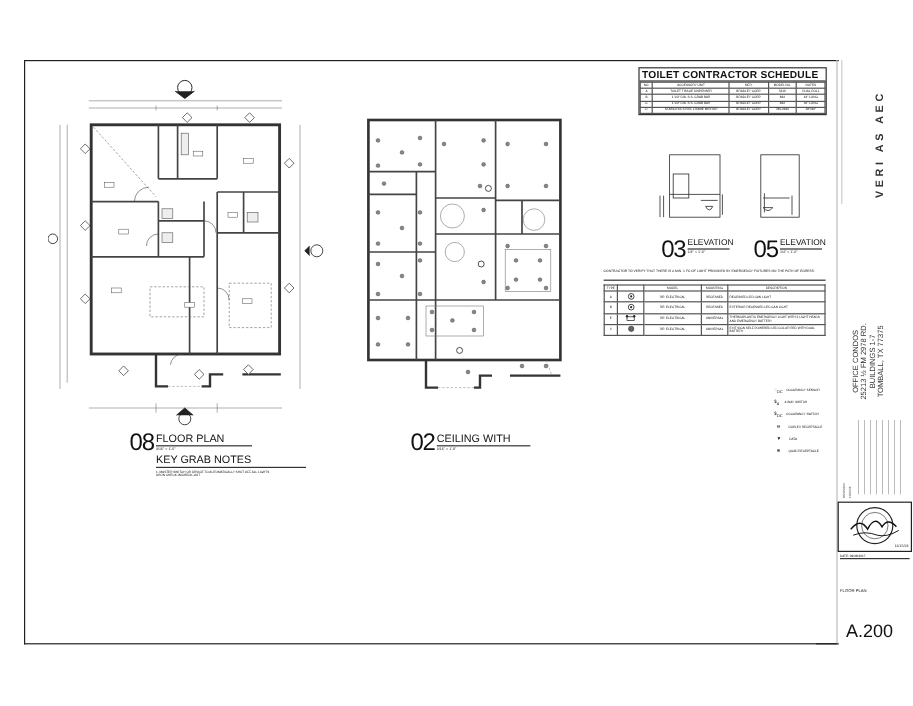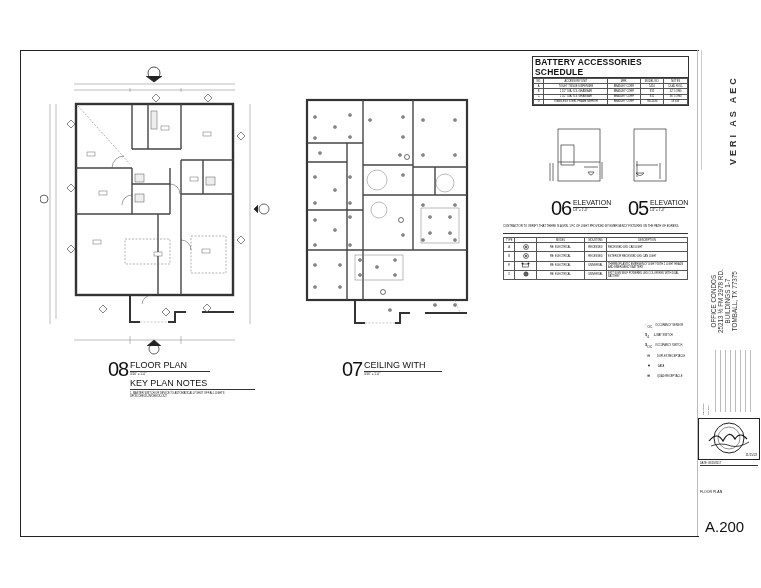--- a/index.html
+++ b/index.html
@@ -129,21 +129,21 @@
   </svg>
 </div>
 
 <div class="abs" style="left:108px;top:360px;width:150px;">
   <span class="lbl-num abs" style="left:0;top:-2px;">08</span>
   <span class="lbl-title abs" style="left:22px;top:0;">FLOOR PLAN</span>
   <div class="abs" style="left:22px;top:11px;width:80px;border-top:0.6px solid #333;"></div>
   <span class="lbl-scale abs" style="left:22px;top:12px;">3/16" = 1'-0"</span>
 </div>
 <div class="abs" style="left:130px;top:378px;width:130px;">
-  <div style="font-size:9px;">KEY PLAN NOTES</div>
+  <div style="font-size:9px;">KEY GRAB NOTES</div>
   <div style="border-top:0.6px solid #333;width:125px;margin-top:1px;"></div>
   <div style="font-size:2.6px;line-height:3.2px;margin-top:2px;width:100px;">1. MASTER SWITCH OR DEVICE TO AUTOMATICALLY SHUT OFF ALL LIGHTS UPON CHECK-IN/CHECK-OUT</div>
 </div>
 
 <div class="abs drawing" style="left:295px;top:95px;width:180px;height:235px;">
   <svg width="180" height="235" viewBox="0 0 180 235">
     <g stroke="#333" stroke-width="2.2" fill="none">
       <rect x="12" y="5" width="160" height="200"></rect>
     </g>
     <g stroke="#444" stroke-width="1.4" fill="none">
@@ -230,28 +230,28 @@
       <line x1="130" y1="218" x2="172" y2="218"></line>
     </g>
     <g stroke="#777" stroke-width="0.4" fill="none" stroke-dasharray="2,1.5">
       <line x1="70" y1="228" x2="100" y2="228"></line>
       <line x1="160" y1="205" x2="165" y2="218"></line>
     </g>
   </svg>
 </div>
 
 <div class="abs" style="left:342px;top:360px;width:100px;">
-  <span class="lbl-num abs" style="left:0;top:-2px;">07</span>
+  <span class="lbl-num abs" style="left:0;top:-2px;">02</span>
   <span class="lbl-title abs" style="left:22px;top:0;">CEILING WITH</span>
   <div class="abs" style="left:22px;top:11px;width:78px;border-top:0.6px solid #333;"></div>
   <span class="lbl-scale abs" style="left:22px;top:12px;">3/16" = 1'-0"</span>
 </div>
 
 <div class="abs" style="left:532px;top:56px;width:155px;border:0.8px solid #333;">
-  <div class="sched-title" style="padding:0 2px;border-bottom:0.6px solid #333;">BATTERY ACCESSORIES SCHEDULE</div>
+  <div class="sched-title" style="padding:0 2px;border-bottom:0.6px solid #333;">TOILET CONTRACTOR SCHEDULE</div>
   <table class="sched" style="position:static;width:100%;">
     <tbody>
         <tr>
       <th>NO.</th>
       <th>ACCESSORY UNIT</th>
       <th>MFR.</th>
       <th>MODEL NO.</th>
       <th>NOTES</th>
     </tr>
     <tr>
@@ -306,21 +306,21 @@
       <rect x="4" y="2" width="32" height="52"></rect>
       <line x1="6" y1="38" x2="28" y2="38"></line>
       <path d="M6 46 q4 5 8 0 z"></path>
       <line x1="7" y1="34" x2="7" y2="50"></line>
       <line x1="30" y1="36" x2="30" y2="52"></line>
     </g>
   </svg>
 </div>
 
 <div class="abs" style="left:551px;top:199px;width:60px;">
-  <span class="lbl-num abs" style="left:0;top:-2px;">06</span>
+  <span class="lbl-num abs" style="left:0;top:-2px;">03</span>
   <span class="abs" style="left:22px;top:0;font-size:7px;">ELEVATION</span>
   <div class="abs" style="left:22px;top:8px;width:35px;border-top:0.5px solid #333;"></div>
   <span class="lbl-scale abs" style="left:22px;top:9px;">1/4" = 1'-0"</span>
 </div>
 <div class="abs" style="left:628px;top:199px;width:60px;">
   <span class="lbl-num abs" style="left:0;top:-2px;">05</span>
   <span class="abs" style="left:22px;top:0;font-size:7px;">ELEVATION</span>
   <div class="abs" style="left:22px;top:8px;width:35px;border-top:0.5px solid #333;"></div>
   <span class="lbl-scale abs" style="left:22px;top:9px;">1/4" = 1'-0"</span>
 </div>

